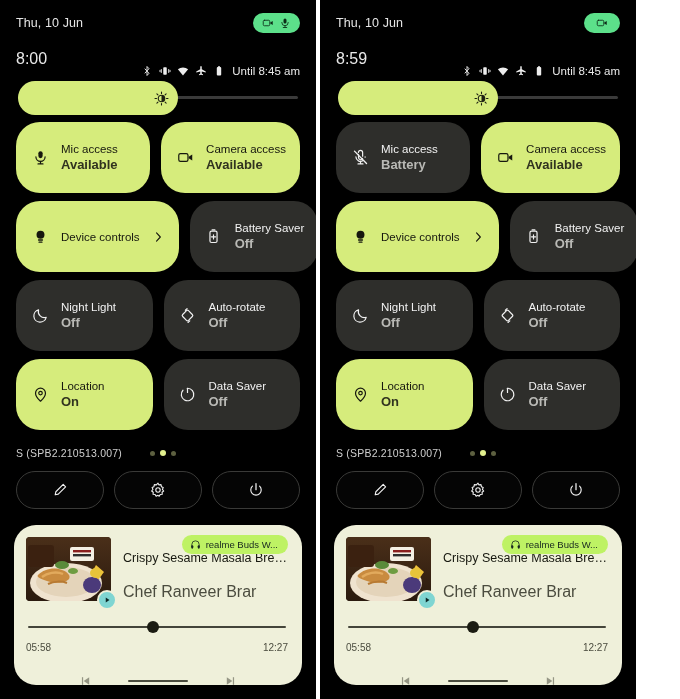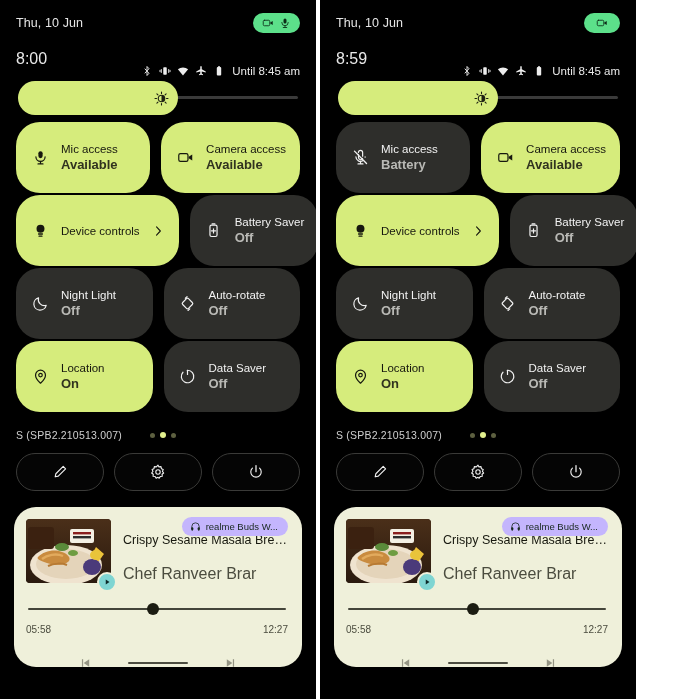--- a/index.html
+++ b/index.html
@@ -49,21 +49,21 @@
   }
   .br-fill {
     position: absolute; left: 18px; top: 9px;
     width: 160px; height: 34px;
     background: #d6ec7c; border-radius: 999px;
     display: flex; align-items: center; justify-content: flex-end;
     padding-right: 9px;
   }
 
   
-  .tiles { padding: 2px 16px 0 16px; display: flex; flex-direction: column; gap: 2px; }
+  .tiles { padding: 2px 16px 0 16px; display: flex; flex-direction: column; gap: 8px; }
   .tilerow { display: flex; gap: 11px; }
   .tile {
     flex: 1; height: 71px; border-radius: 24px;
     display: flex; align-items: center; gap: 11px;
     padding: 0 14px;
     background: #2e2e2b;
   }
   .tile.active { background: #d6ec7c; }
   .tile .ticon { flex: 0 0 20px; display: flex; align-items: center; justify-content: center; }
   .tile .tlabels { display: flex; flex-direction: column; gap: 2px; min-width: 0; }
@@ -111,21 +111,21 @@
     border: 2px solid #eff0da;
   }
   .media-meta { flex: 1; min-width: 0; padding-top: 14px; }
   .media-title {
     font-size: 12.5px; color: #17180f; white-space: nowrap;
     overflow: hidden; text-overflow: ellipsis;
   }
   .media-artist { font-size: 16px; color: #4b4c3f; margin-top: 18px; }
   .device-chip {
     position: absolute; right: 14px; top: 10px;
-    background: #c4b5fd; border-radius: 999px;
+    background: #bef264; border-radius: 999px;
     height: 19px; display: flex; align-items: center; gap: 5px;
     padding: 0 10px 0 8px; max-width: 124px;
   }
   .device-chip .chiptxt {
     font-size: 9.5px; color: #17271f; white-space: nowrap;
     overflow: hidden; text-overflow: ellipsis;
   }
   .seek { margin-top: 19px; position: relative; height: 14px; }
   .seek-track {
     position: absolute; left: 2px; right: 2px; top: 6px;

